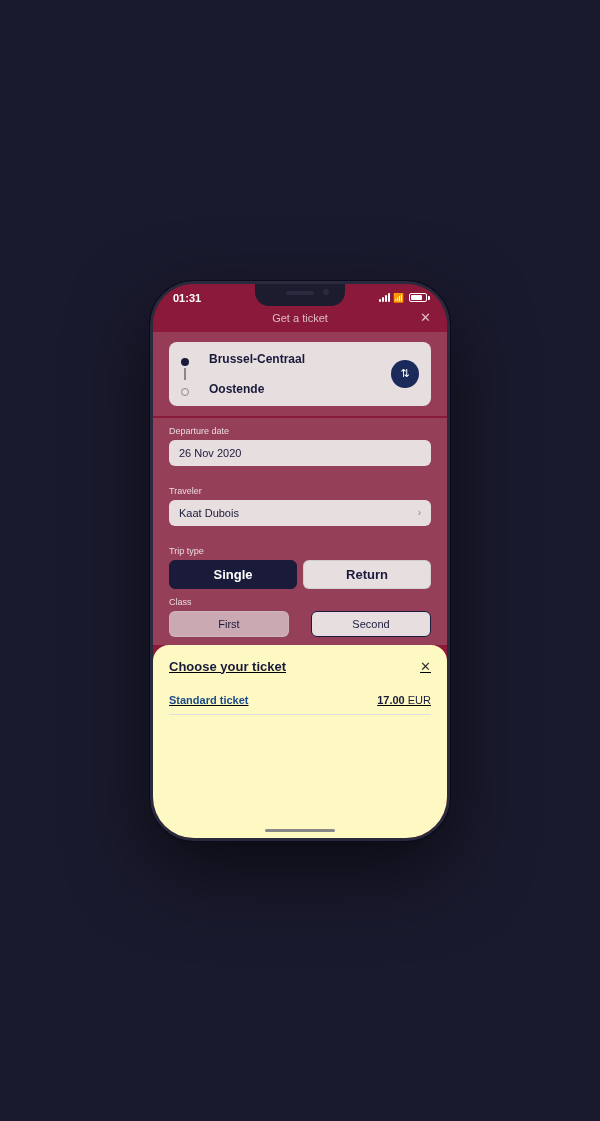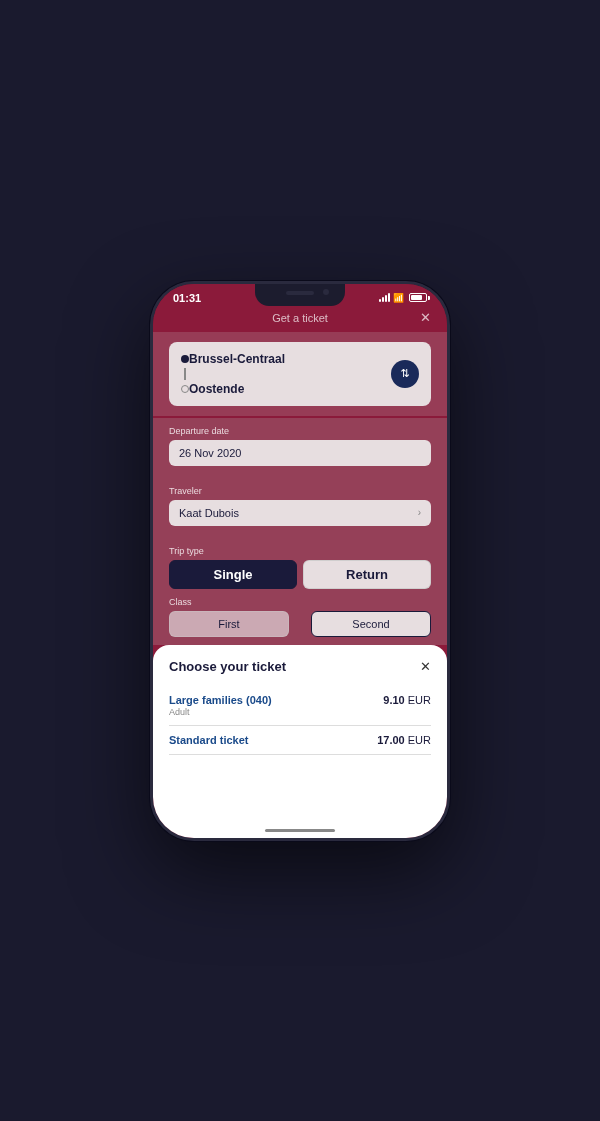--- a/index.html
+++ b/index.html
@@ -180,22 +180,22 @@
       align-items: center;
       position: relative;
     }
 
     .route-stops {
       flex: 1;
     }
 
     .route-stop {
       display: flex;
-      align-items: center;
-      gap: 0;
+      align-items: flex-end;
+      gap: 20px;
     }
 
     .stop-dot-filled {
       width: 8px;
       height: 8px;
       background: #1a1a3a;
       border-radius: 50%;
       flex-shrink: 0;
     }
 
@@ -321,24 +321,25 @@
 
     .class-btn.inactive {
       background: rgba(240,240,240,0.6);
       color: #1a1a3a;
       border: 1.5px solid rgba(200,200,200,0.4);
     }
 
     
     .bottom-sheet {
       flex: 1;
-      background: #ffffff;
+      background: #fef9c3;
       border-radius: 16px 16px 0 0;
       padding: 14px 16px 10px;
       position: relative;
+      text-decoration: underline;
     }
 
     .sheet-header {
       display: flex;
       justify-content: space-between;
       align-items: center;
       margin-bottom: 12px;
     }
 
     .sheet-title {
@@ -493,27 +494,20 @@
         </div>
       </div>
     </div>
 
     <div class="bottom-sheet">
       <div class="sheet-header">
         <span class="sheet-title">Choose your ticket</span>
         <span class="sheet-close">✕</span>
       </div>
 
-      <div class="ticket-item">
-        <div class="ticket-top-row">
-          <span class="ticket-name">Large families (040)</span>
-          <span class="ticket-price"><strong>9.10</strong> EUR</span>
-        </div>
-        <div class="ticket-type">Adult</div>
-      </div>
 
       <div class="ticket-item">
         <div class="ticket-top-row">
           <span class="ticket-name">Standard ticket</span>
           <span class="ticket-price"><strong>17.00</strong> EUR</span>
         </div>
       </div>
 
       <div class="home-indicator"></div>
     </div>

